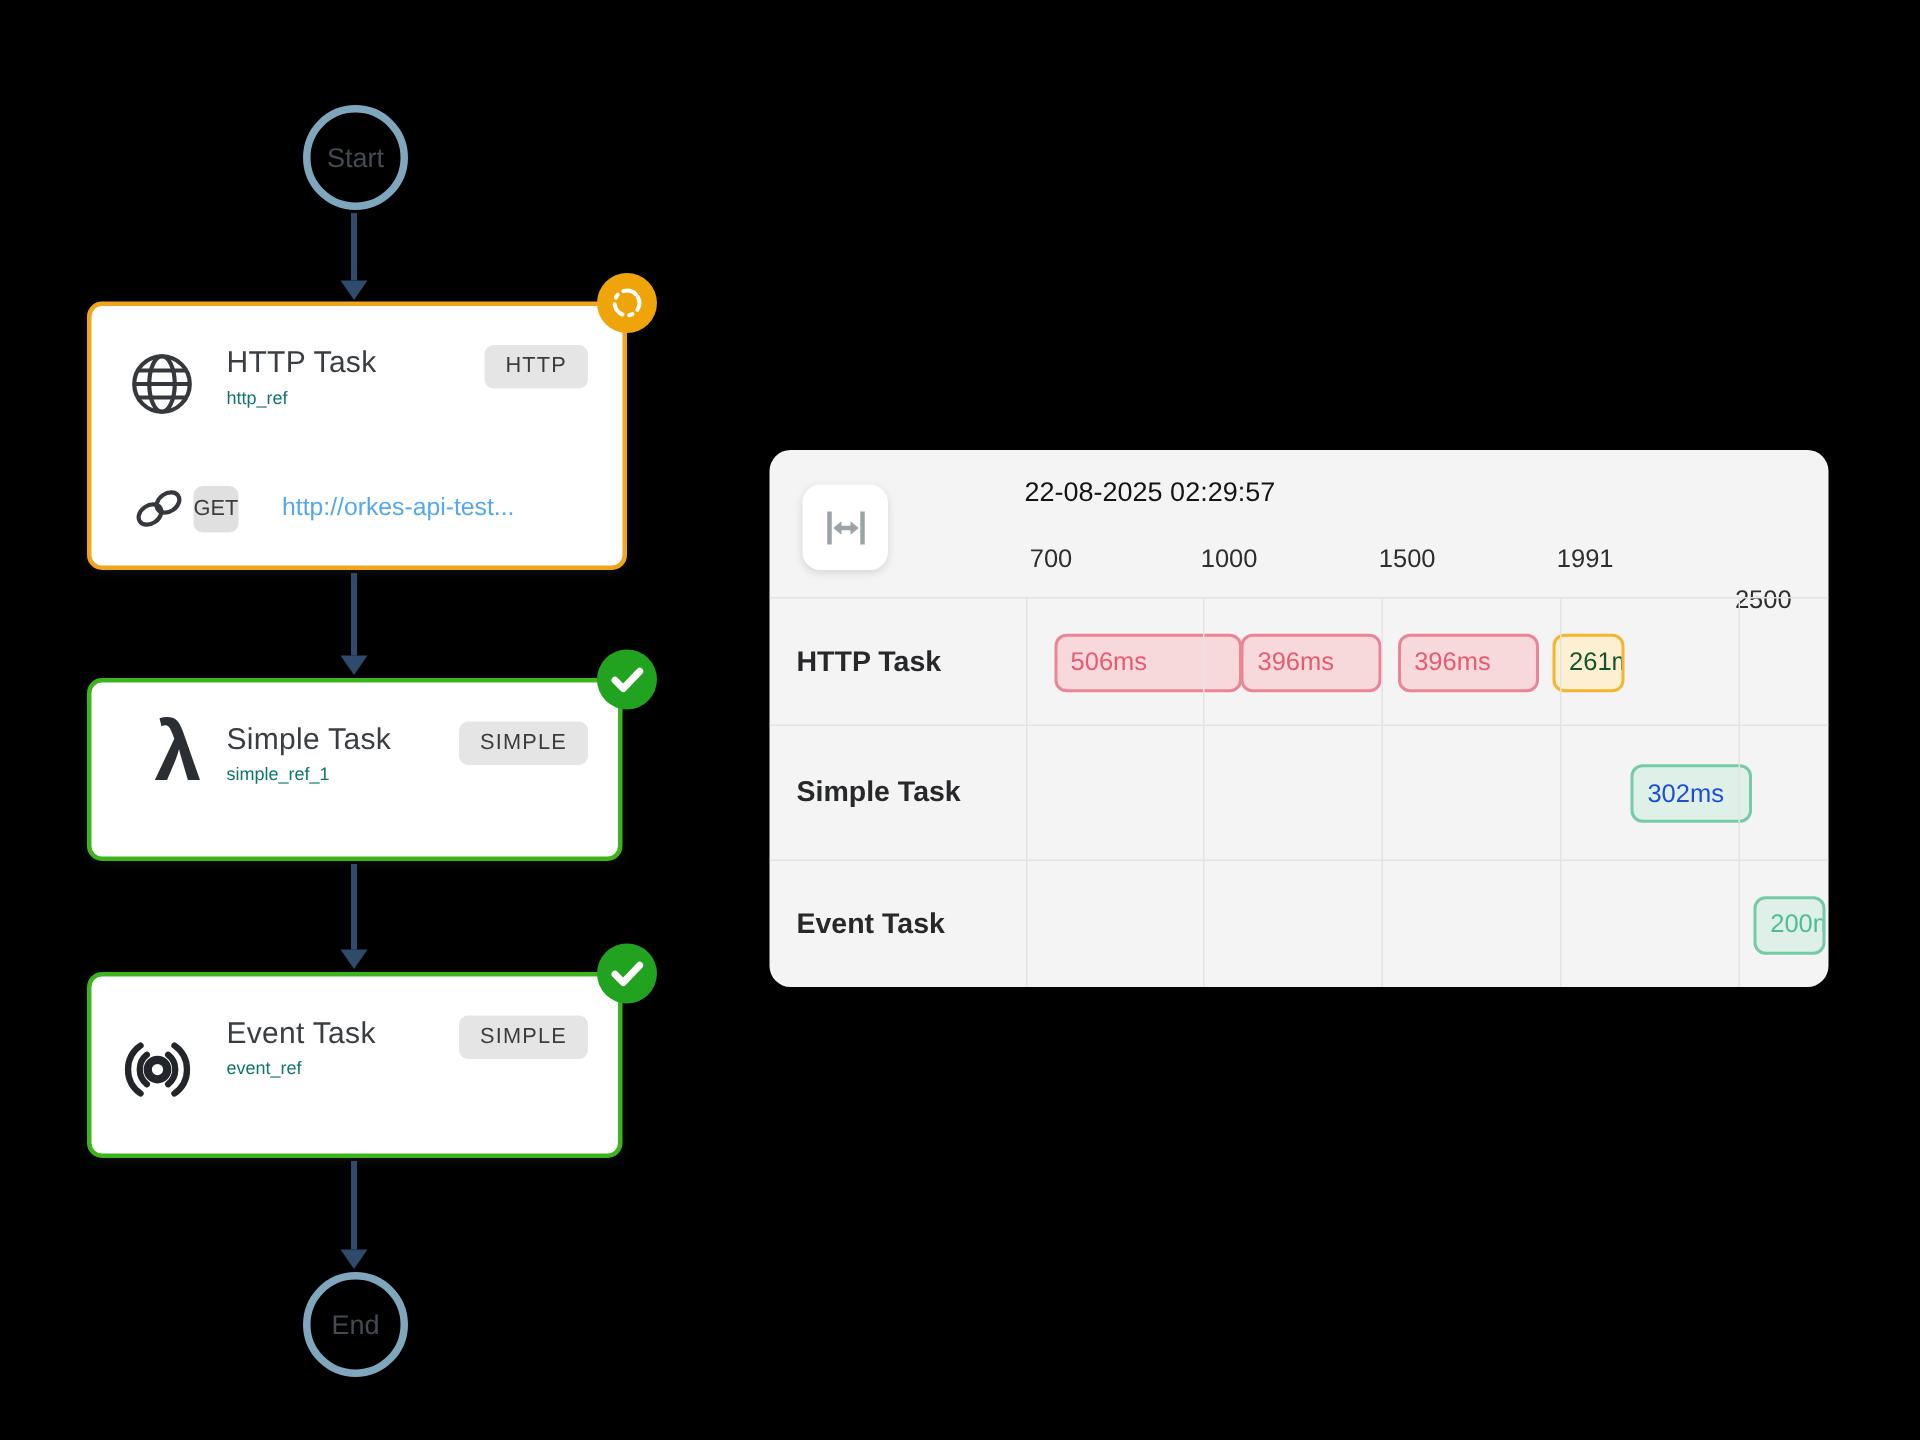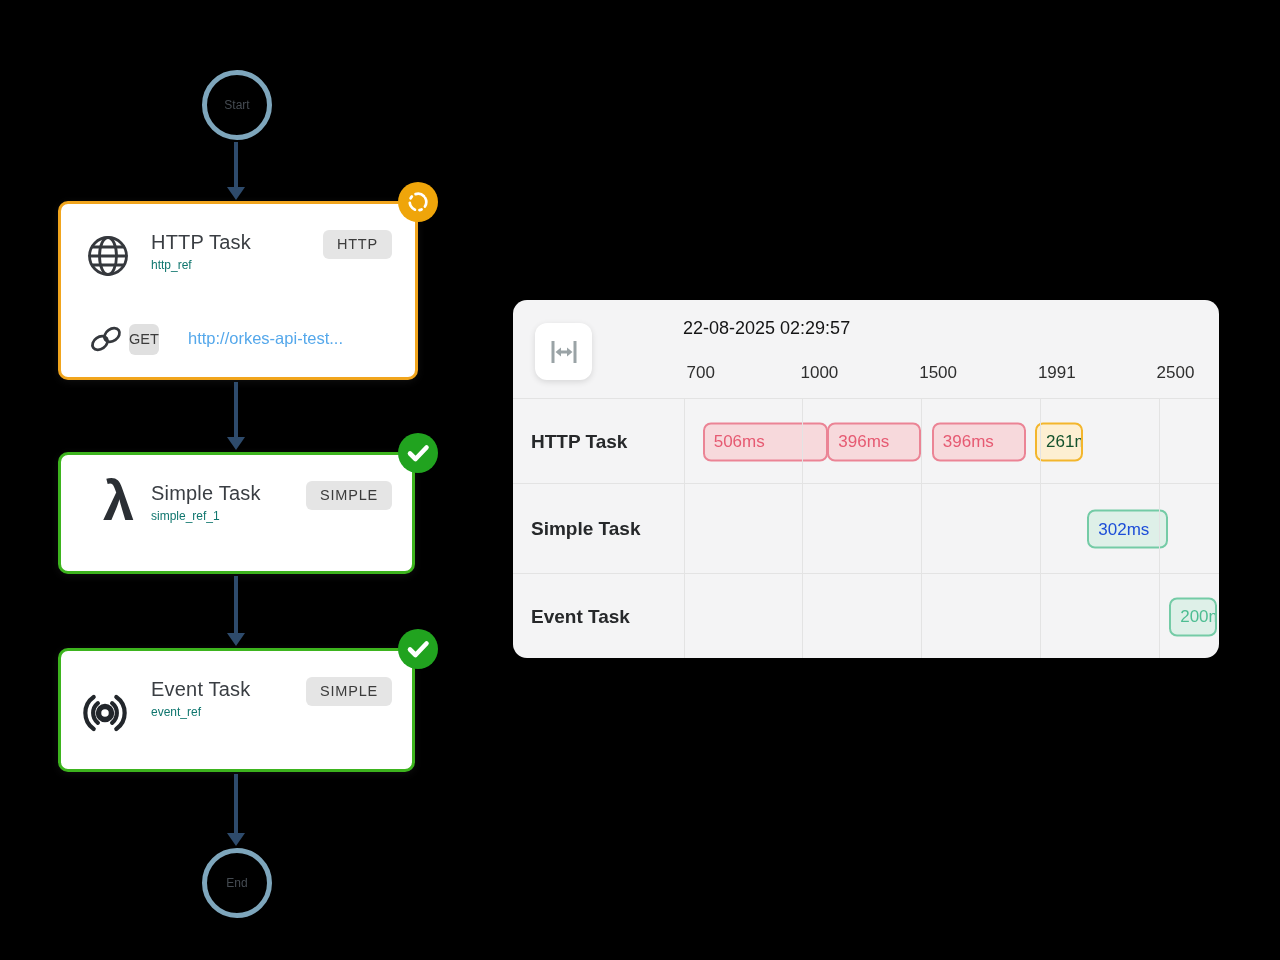--- a/index.html
+++ b/index.html
@@ -2,21 +2,21 @@
 <html><head>
 <meta charset="utf-8">
 <title>Workflow Execution</title>
 <style>
   html,body{margin:0;padding:0;background:#000;}
   body{width:1280px;height:960px;position:relative;overflow:hidden;
        font-family:"Liberation Sans",sans-serif;-webkit-font-smoothing:antialiased;}
 
   
   .terminal{position:absolute;width:60px;height:60px;border:5px solid #7ea6bc;border-radius:50%;
-            display:flex;align-items:center;justify-content:center;color:#454b52;font-size:12px;}
+            display:flex;align-items:center;justify-content:center;color:#454b52;font-size:18px;}
   .start-circle{left:202px;top:70px;}
   .end-circle{left:202px;top:848px;}
 
   .arrow{position:absolute;width:20px;}
   .arrow .shaft{position:absolute;left:8px;top:0;width:4px;background:#2e4b6c;}
   .arrow .head{position:absolute;left:1px;width:0;height:0;
                border-left:9px solid transparent;border-right:9px solid transparent;
                border-top:13px solid #2e4b6c;}
 
   .flow-node{position:absolute;background:#fff;border:3px solid #ccc;border-radius:10px;
@@ -166,21 +166,21 @@
       <path d="M20 12.5 L25.5 17 L20 21.5 Z" fill="#9aa3a6" stroke="none"></path>
     </svg>
   </button>
 
   <div id="timeline-timestamp">22-08-2025 02:29:57</div>
 
   <span class="tick" style="left: 187.7px;">700</span>
   <span class="tick" style="left: 306.4px;">1000</span>
   <span class="tick" style="left: 425.1px;">1500</span>
   <span class="tick" style="left: 543.8px;">1991</span>
-  <span class="tick" style="left: 662.5px;">2500</span>
+  <span class="tick" style="left: 662.5px; margin-top: 27px;">2500</span>
 
   <div id="timeline-table">
     <div class="t-row" id="t-row-0">
       <div class="row-label">HTTP Task</div>
       <div class="bar" style="left: 189.692px; width: 125px; background: rgb(247, 217, 220); border-color: rgb(235, 132, 149); color: rgb(230, 90, 114);">506ms</div>
       <div class="bar" style="left: 314.327px; width: 94.0104px; background: rgb(247, 217, 220); border-color: rgb(235, 132, 149); color: rgb(230, 90, 114);">396ms</div>
       <div class="bar" style="left: 418.783px; width: 94.0104px; background: rgb(247, 217, 220); border-color: rgb(235, 132, 149); color: rgb(230, 90, 114);">396ms</div>
       <div class="bar" style="left: 522.052px; width: 48px; background: rgb(253, 239, 210); border-color: rgb(243, 182, 44); color: #14532d;">261ms</div>
     </div>
     <div class="t-row" id="t-row-1">

